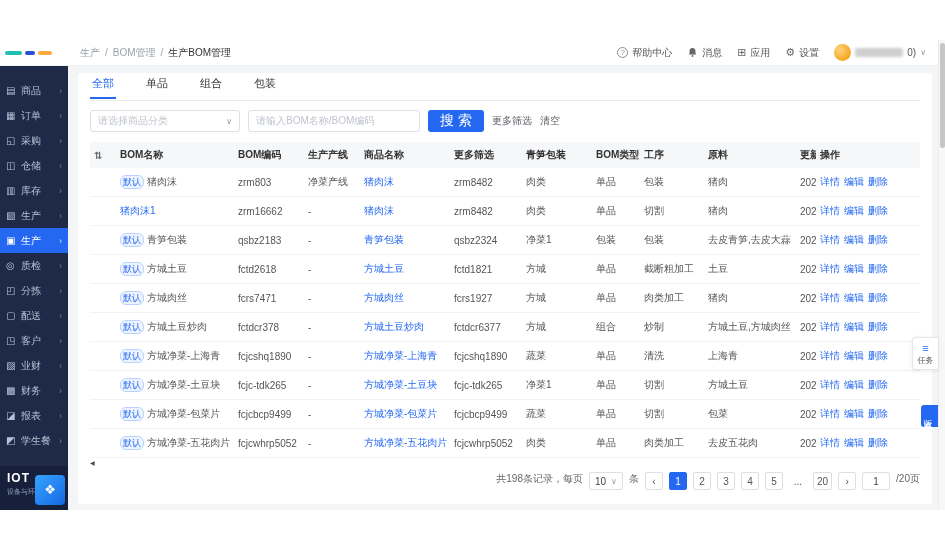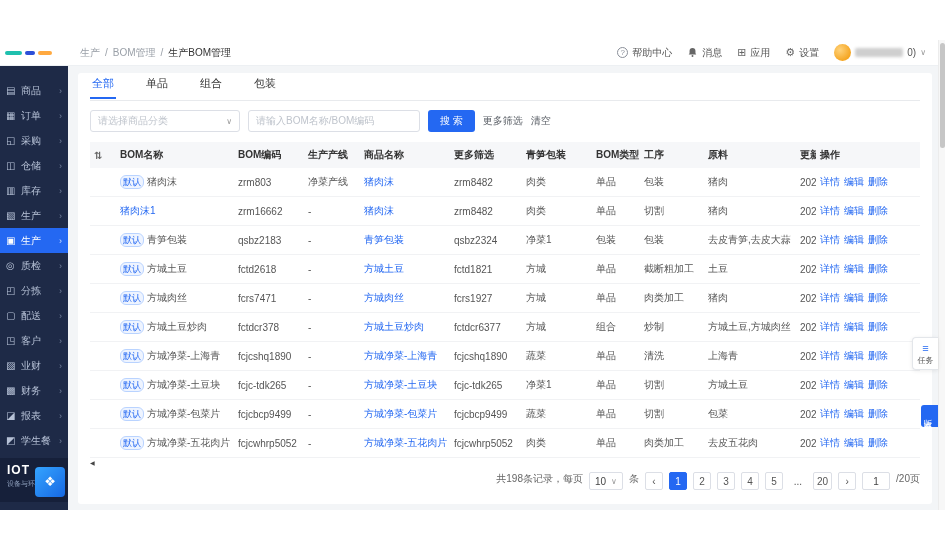--- a/index.html
+++ b/index.html
@@ -27,39 +27,39 @@
   .chev { font-style:normal; font-size:8px; color:#999; }
 
   
   .sidebar { position:absolute; top:26px; left:0; width:68px; height:444px; background:#1e2a47; padding-top:12px; }
   .nav-item { height:25px; display:flex; align-items:center; gap:4px; padding:0 6px; color:#b6c1d6; cursor:pointer; }
   .nav-item .ni { font-style:normal; font-size:10px; width:11px; }
   .nav-item .nl { flex:1; white-space:nowrap; overflow:hidden; }
   .nav-item .nc { font-style:normal; font-size:9px; color:#76839e; }
   .nav-item.active { background:#2468f2; color:#fff; }
   .nav-item.active .nc { color:#cfe0ff; }
-  .side-bottom { position:absolute; bottom:8px; left:0; width:68px; height:44px; background:#16203a; padding:5px 4px 4px 7px; }
+  .side-bottom { position:absolute; bottom:0; left:0; width:68px; height:44px; background:#16203a; padding:5px 4px 4px 7px; }
   .side-bottom .iot { color:#fff; font-weight:bold; font-size:12px; letter-spacing:1px; }
   .side-bottom .iot-sub { color:#8fa0bd; font-size:7px; margin-top:2px; }
   .iot-img { position:absolute; right:3px; bottom:5px; width:30px; height:30px; border-radius:4px; background:linear-gradient(135deg,#35a4ff,#1668e3); color:#fff; font-size:13px; text-align:center; line-height:30px; font-style:normal; }
 
   
   .main { position:absolute; top:26px; left:68px; right:0; bottom:0; background:#f3f5f7; padding:7px 6px 6px 10px; }
   .card { background:#fff; border-radius:3px; height:100%; padding:0 12px 6px 12px; position:relative; }
 
   .tabs { display:flex; gap:28px; border-bottom:1px solid #e8eaed; height:28px; align-items:center; }
   .tab { padding:0 2px 7px; font-size:11px; color:#333; cursor:pointer; position:relative; }
   .tab.active { color:#2468f2; }
   .tab.active::after { content:""; position:absolute; left:0; right:0; bottom:-1px; height:2px; background:#2468f2; }
 
   .filters { display:flex; align-items:center; gap:8px; margin-top:9px; }
   .select, .input { height:22px; border:1px solid #dcdfe6; border-radius:3px; display:flex; align-items:center; padding:0 7px; color:#bfc4cc; background:#fff; }
   .select { width:150px; justify-content:space-between; }
   .input { width:172px; }
-  .btn { height:22px; border-radius:3px; padding:0 11px; display:flex; align-items:center; cursor:pointer; font-size:10px; border:1px solid transparent; }
+  .btn { height:22px; border-radius:3px; padding:0 11px; display:flex; align-items:center; cursor:pointer; font-size:14px; border:1px solid transparent; }
   .btn-primary { background:#2468f2; color:#fff; }
   .btn-plain { border-color:#d5d9e0; color:#444; background:#fff; }
   .btn-ghost-blue { border-color:#9dbdf7; color:#2468f2; background:#fff; }
   .tlink { color:#5a5f66; cursor:pointer; }
   .right-actions { margin-left:auto; display:flex; gap:8px; }
 
   
   .table { margin-top:10px; }
   .thead, .tr { display:grid; grid-template-columns:26px 118px 70px 56px 90px 72px 70px 48px 64px 92px 20px 86px; align-items:center; }
   .thead { background:#f6f7f9; height:26px; font-weight:bold; color:#333; }

